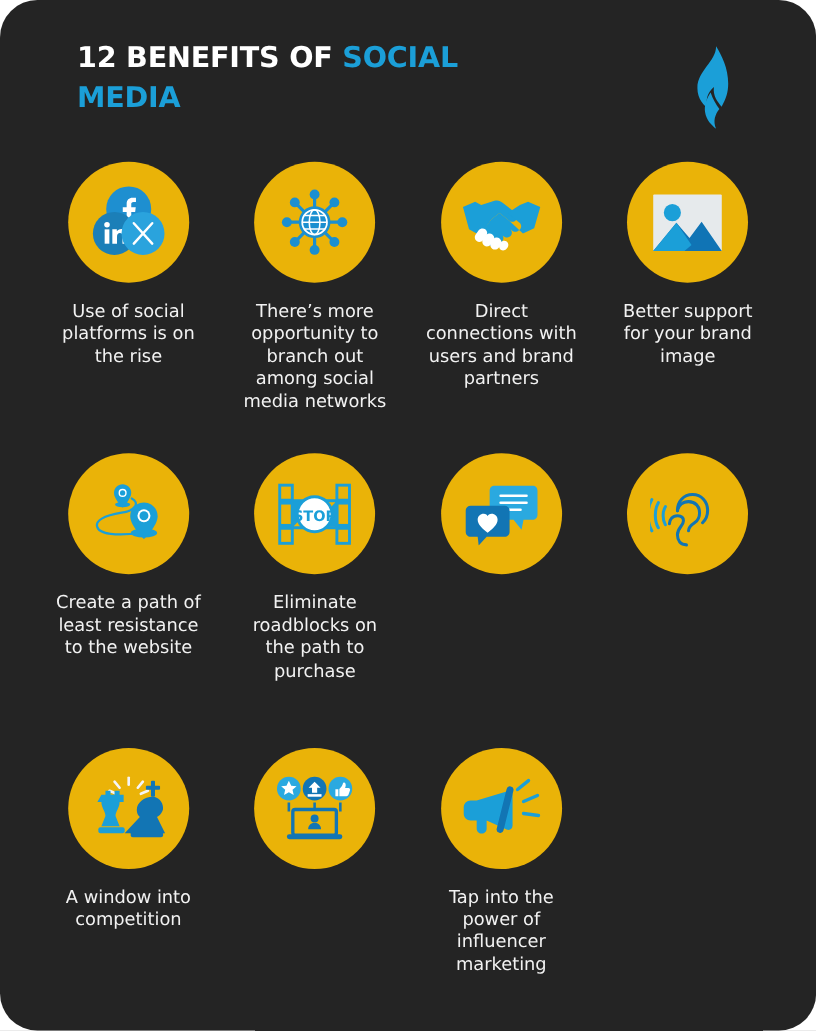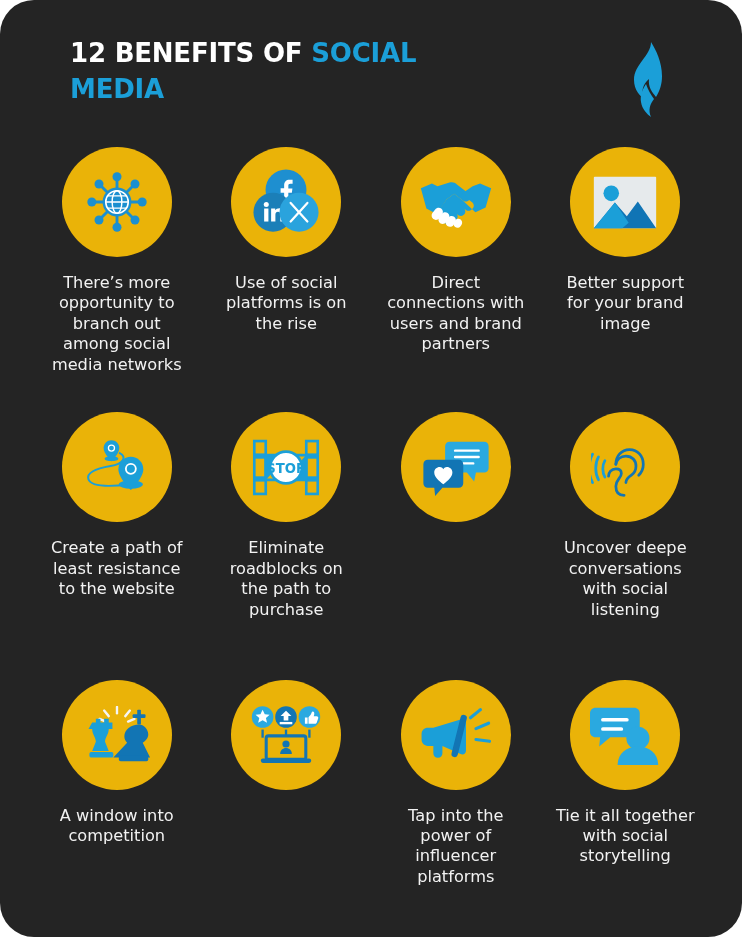--- a/index.html
+++ b/index.html
@@ -105,20 +105,43 @@
         <path d="M28 44 C24 50, 22 56, 23 62 C24 69, 29 74, 33 77 C30 70, 32 64, 36 59 C33 55, 30 50, 28 44 Z" fill="#1b9fd8"></path>
       </svg>
     </div>
   </div>
 
   <div class="grid">
 
     <div class="cell row1">
       <div class="badge">
         <span>
+          <svg viewBox="0 0 86 86" width="80" height="80">
+            <circle cx="43" cy="30" r="22" fill="#1e8fd0"></circle>
+            <path d="M45.5 44 v-11 h3.8 l0.6-4.6 h-4.4 v-2.9 c0-1.3 0.4-2.2 2.3-2.2 h2.3 v-4.1 c-0.4-0.05-1.8-0.17-3.4-0.17 c-3.4 0-5.7 2.1-5.7 5.9 v3.4 h-3.8 v4.6 h3.8 v11 z" fill="#ffffff"></path>
+            <circle cx="29" cy="54" r="21" fill="#1b7fb8"></circle>
+            <g fill="#ffffff">
+              <rect x="19.5" y="50" width="4.6" height="14"></rect>
+              <circle cx="21.8" cy="45.6" r="2.7"></circle>
+              <path d="M27 50 h4.4 v1.9 c0.8-1.3 2.3-2.3 4.6-2.3 c4 0 5.5 2.5 5.5 6.4 v8 h-4.6 v-7.3 c0-2-0.7-3.2-2.5-3.2 c-1.8 0-2.8 1.2-2.8 3.3 v7.2 H27 z"></path>
+            </g>
+            <circle cx="57" cy="54" r="21" fill="#2aa3dd"></circle>
+            <g stroke="#ffffff" stroke-width="2.4" fill="none" stroke-linecap="round">
+              <path d="M48 44 L66 64"></path>
+              <path d="M66 44 L48 64"></path>
+            </g>
+          </svg>
+        </span>
+      </div>
+      <div class="caption">Use of social platforms is on the rise</div>
+    </div>
+
+    <div class="cell row1">
+      <div class="badge">
+        <span>
           <svg viewBox="0 0 80 80" width="72" height="72">
             <g stroke="#1b8fd0" stroke-width="3.2" fill="none">
               <path d="M40 40 L40 14 M40 40 L40 66 M40 40 L14 40 M40 40 L66 40
                        M40 40 L22 22 M40 40 L58 58 M40 40 L58 22 M40 40 L22 58"></path>
             </g>
             <g fill="#1b8fd0">
               <circle cx="40" cy="12" r="5"></circle>
                 <circle cx="40" cy="68" r="5"></circle>
               <circle cx="12" cy="40" r="5"></circle>
                 <circle cx="68" cy="40" r="5"></circle>
@@ -130,43 +153,20 @@
             <circle cx="40" cy="40" r="16" fill="#1b8fd0"></circle>
             <circle cx="40" cy="40" r="12.5" fill="none" stroke="#ffffff" stroke-width="1.8"></circle>
             <g stroke="#ffffff" stroke-width="1.6" fill="none">
               <ellipse cx="40" cy="40" rx="5.4" ry="12.5"></ellipse>
               <path d="M27.5 40 h25 M29.5 33.2 h21 M29.5 46.8 h21"></path>
             </g>
           </svg>
         </span>
       </div>
       <div class="caption">There’s more opportunity to branch out among social media networks</div>
-    </div>
-
-    <div class="cell row1">
-      <div class="badge">
-        <span>
-          <svg viewBox="0 0 86 86" width="80" height="80">
-            <circle cx="43" cy="30" r="22" fill="#1e8fd0"></circle>
-            <path d="M45.5 44 v-11 h3.8 l0.6-4.6 h-4.4 v-2.9 c0-1.3 0.4-2.2 2.3-2.2 h2.3 v-4.1 c-0.4-0.05-1.8-0.17-3.4-0.17 c-3.4 0-5.7 2.1-5.7 5.9 v3.4 h-3.8 v4.6 h3.8 v11 z" fill="#ffffff"></path>
-            <circle cx="29" cy="54" r="21" fill="#1b7fb8"></circle>
-            <g fill="#ffffff">
-              <rect x="19.5" y="50" width="4.6" height="14"></rect>
-              <circle cx="21.8" cy="45.6" r="2.7"></circle>
-              <path d="M27 50 h4.4 v1.9 c0.8-1.3 2.3-2.3 4.6-2.3 c4 0 5.5 2.5 5.5 6.4 v8 h-4.6 v-7.3 c0-2-0.7-3.2-2.5-3.2 c-1.8 0-2.8 1.2-2.8 3.3 v7.2 H27 z"></path>
-            </g>
-            <circle cx="57" cy="54" r="21" fill="#2aa3dd"></circle>
-            <g stroke="#ffffff" stroke-width="2.4" fill="none" stroke-linecap="round">
-              <path d="M48 44 L66 64"></path>
-              <path d="M66 44 L48 64"></path>
-            </g>
-          </svg>
-        </span>
-      </div>
-      <div class="caption">Use of social platforms is on the rise</div>
     </div>
 
     <div class="cell row1">
       <div class="badge">
         <span>
           <svg viewBox="0 0 80 62" width="74" height="58">
             <g fill="#1b9fd8">
               <path d="M2 16 L14 11 L20 14 L33 10 C36 9 39 10 41 12 L54 22 C56 24 56 27 54 29 C52 31 49 31 47 29 L38 22 L30 28 L19 44 L8 38 Z"></path>
               <path d="M78 16 L66 11 L58 14 L46 22 L57 31 C60 33 60 37 57 39 C55 41 52 41 50 39 L49 38 C51 41 50 44 48 45 C46 47 43 46 41 44 C43 47 41 50 39 51 C37 52 34 51 33 49 C34 52 32 54 30 54 C28 55 25 53 24 51 L18 44 L30 28 L38 22 L47 29 L61 42 L72 37 Z"></path>
             </g>
@@ -266,21 +266,20 @@
               <path d="M38 52 c0-4 3-6 6-8 c3-2 5-6 5-10 c0-6-4-11-11-11 c-6 0-10 4-11 9"></path>
             </g>
             <g fill="none" stroke="#1b9fd8" stroke-width="3" stroke-linecap="round">
               <path d="M15 28 c-3 5-3 13 0 18"></path>
               <path d="M8 24 c-4 7-4 18 0 25"></path>
               <path d="M1.5 21 c-5 9-5 22 0 31"></path>
             </g>
           </svg>
         </span>
       </div>
-      <div class="caption">Uncover deepe conversations with social listening</div>
     </div>
 
     <div class="cell row3">
       <div class="badge">
         <span>
           <svg viewBox="0 0 80 62" width="74" height="57">
             <g stroke="#ffffff" stroke-width="2.6" stroke-linecap="round">
               <path d="M40 8 L40 1" stroke="#f5f5f5"></path>
               <path d="M31 11 L26 5" stroke="#f5f5f5"></path>
               <path d="M49 11 L54 5" stroke="#f5f5f5"></path>
@@ -337,34 +336,18 @@
             <path d="M8 24 c-4 0-7 3-7 7 v6 c0 4 3 7 7 7 h6 l0 8 c0 3 2 5 5 5 c3 0 5-2 5-5 l0-8 l20 9 c3 1.4 6-0.6 6-4 V19 c0-3.4-3-5.4-6-4 L14 24 Z" fill="#1b9fd8"></path>
             <rect x="39" y="9" width="7" height="48" rx="3.5" transform="rotate(14 42 33)" fill="#1275b4"></rect>
             <g stroke="#1b9fd8" stroke-width="3.4" stroke-linecap="round">
               <path d="M55 13 L66 4"></path>
               <path d="M61 25 L75 19"></path>
               <path d="M61 37 L76 39"></path>
             </g>
           </svg>
         </span>
       </div>
-      <div class="caption">Tap into the power of influencer platforms</div>
-    </div>
-
-    <div class="cell row3">
-      <div class="badge">
-        <span>
-          <svg viewBox="0 0 76 66" width="70" height="61">
-            <path d="M6 4 h42 c3.4 0 6 2.6 6 6 v20 c0 3.4-2.6 6-6 6 H22 l-12 10 l1-10 H6 c-3.4 0-6-2.6-6-6 V10 c0-3.4 2.6-6 6-6 z" fill="#2aa9e0"></path>
-            <g stroke="#ffffff" stroke-width="4" stroke-linecap="round">
-              <path d="M14 17 h26"></path>
-                <path d="M14 27 h20"></path>
-            </g>
-            <circle cx="52" cy="37" r="12.5" fill="#2aa9e0"></circle>
-            <path d="M30 66 c0-12 9.5-20 22-20 c12.5 0 22 8 22 20 z" fill="#2aa9e0"></path>
-          </svg>
-        </span>
-      </div>
-      <div class="caption">Tie it all together with social storytelling</div>
-    </div>
+      <div class="caption">Tap into the power of influencer marketing</div>
+    </div>
+
 
   </div>
 </div>
 
 </body></html>

